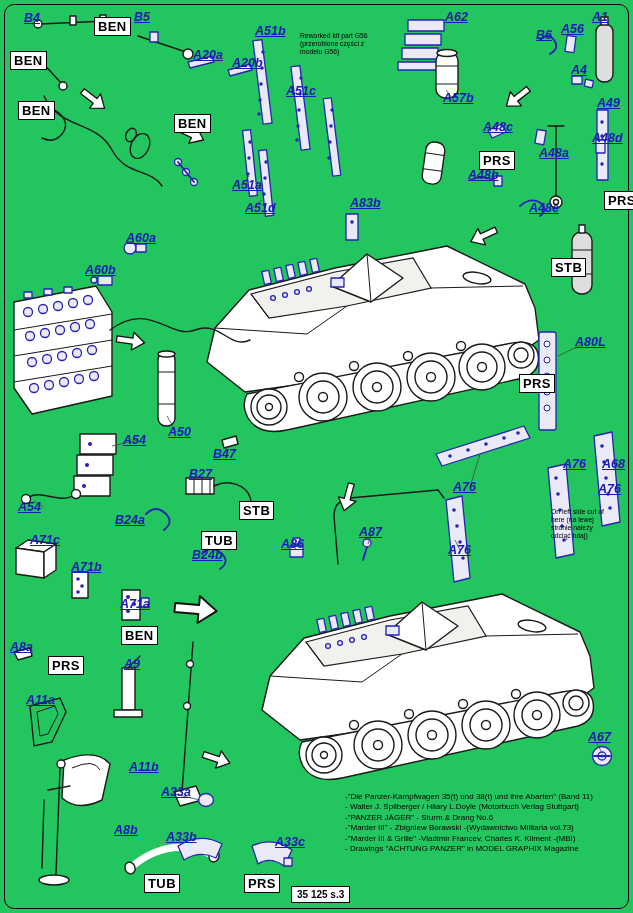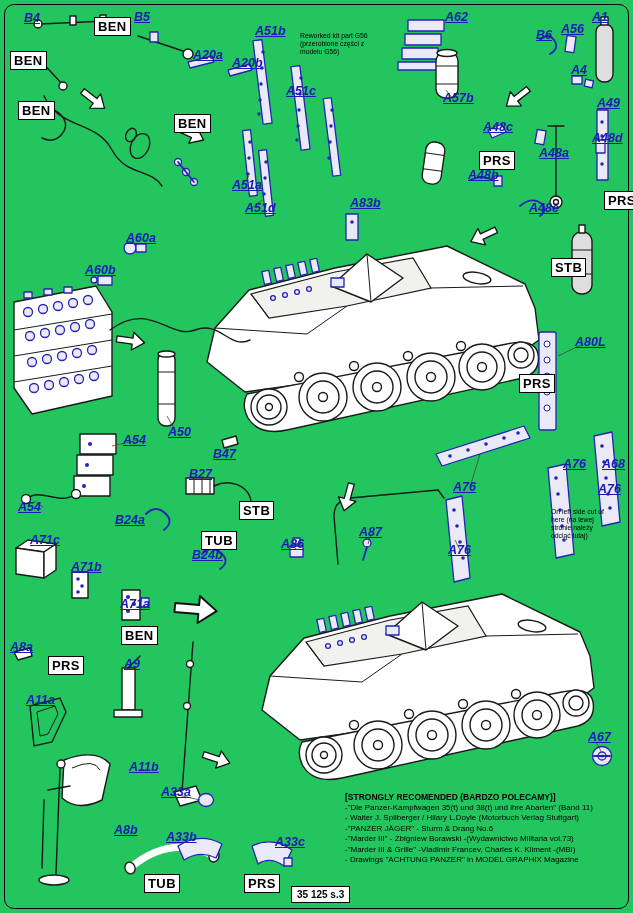--- a/index.html
+++ b/index.html
@@ -433,21 +433,20 @@
       <div class="stamp-box" style="left: 201px; top: 531px;">TUB</div>
       <div class="stamp-box" style="left: 121px; top: 626px;">BEN</div>
       <div class="stamp-box" style="left: 48px; top: 656px;">PRS</div>
       <div class="stamp-box" style="left: 144px; top: 874px;">TUB</div>
       <div class="stamp-box" style="left: 244px; top: 874px;">PRS</div>
       <div class="note" style="left: 300px; top: 32px; width: 76px;">Reworked kit part G56 (przerobione części z modelu G56)</div>
       <div class="note" style="left: 551px; top: 508px; width: 58px;">On left side cut of here (na lewej stronie należy odciąć tutaj)</div>
     </div>
 
   <div id="bibliography" style="left: 345px; top: 792px;">
-      <div class="bib-line bold">[STRONGLY RECOMENDED (BARDZO POLECAMY)]</div>
       <div class="bib-line">-"Die Panzer-Kampfwagen 35(t) und 38(t) und ihre Abarten" (Band 11)</div>
       <div class="bib-line"> - Walter J. Spilberger / Hilary L.Doyle  (Motorbuch Verlag Stuttgart)</div>
       <div class="bib-line">-"PANZER JÄGER" - Sturm &amp; Drang No.6</div>
       <div class="bib-line">-"Marder III" - Zbigniew Borawski -(Wydawnictwo Militaria vol.73)</div>
       <div class="bib-line">-"Marder III &amp; Grille" -Vladimir Francev, Charles K. Kliment -(MBI)</div>
       <div class="bib-line">- Drawings "ACHTUNG PANZER" in MODEL GRAPHIX Magazine</div>
     </div>
 
   <div id="footer-box">35 125 s.3</div>
 </div>

